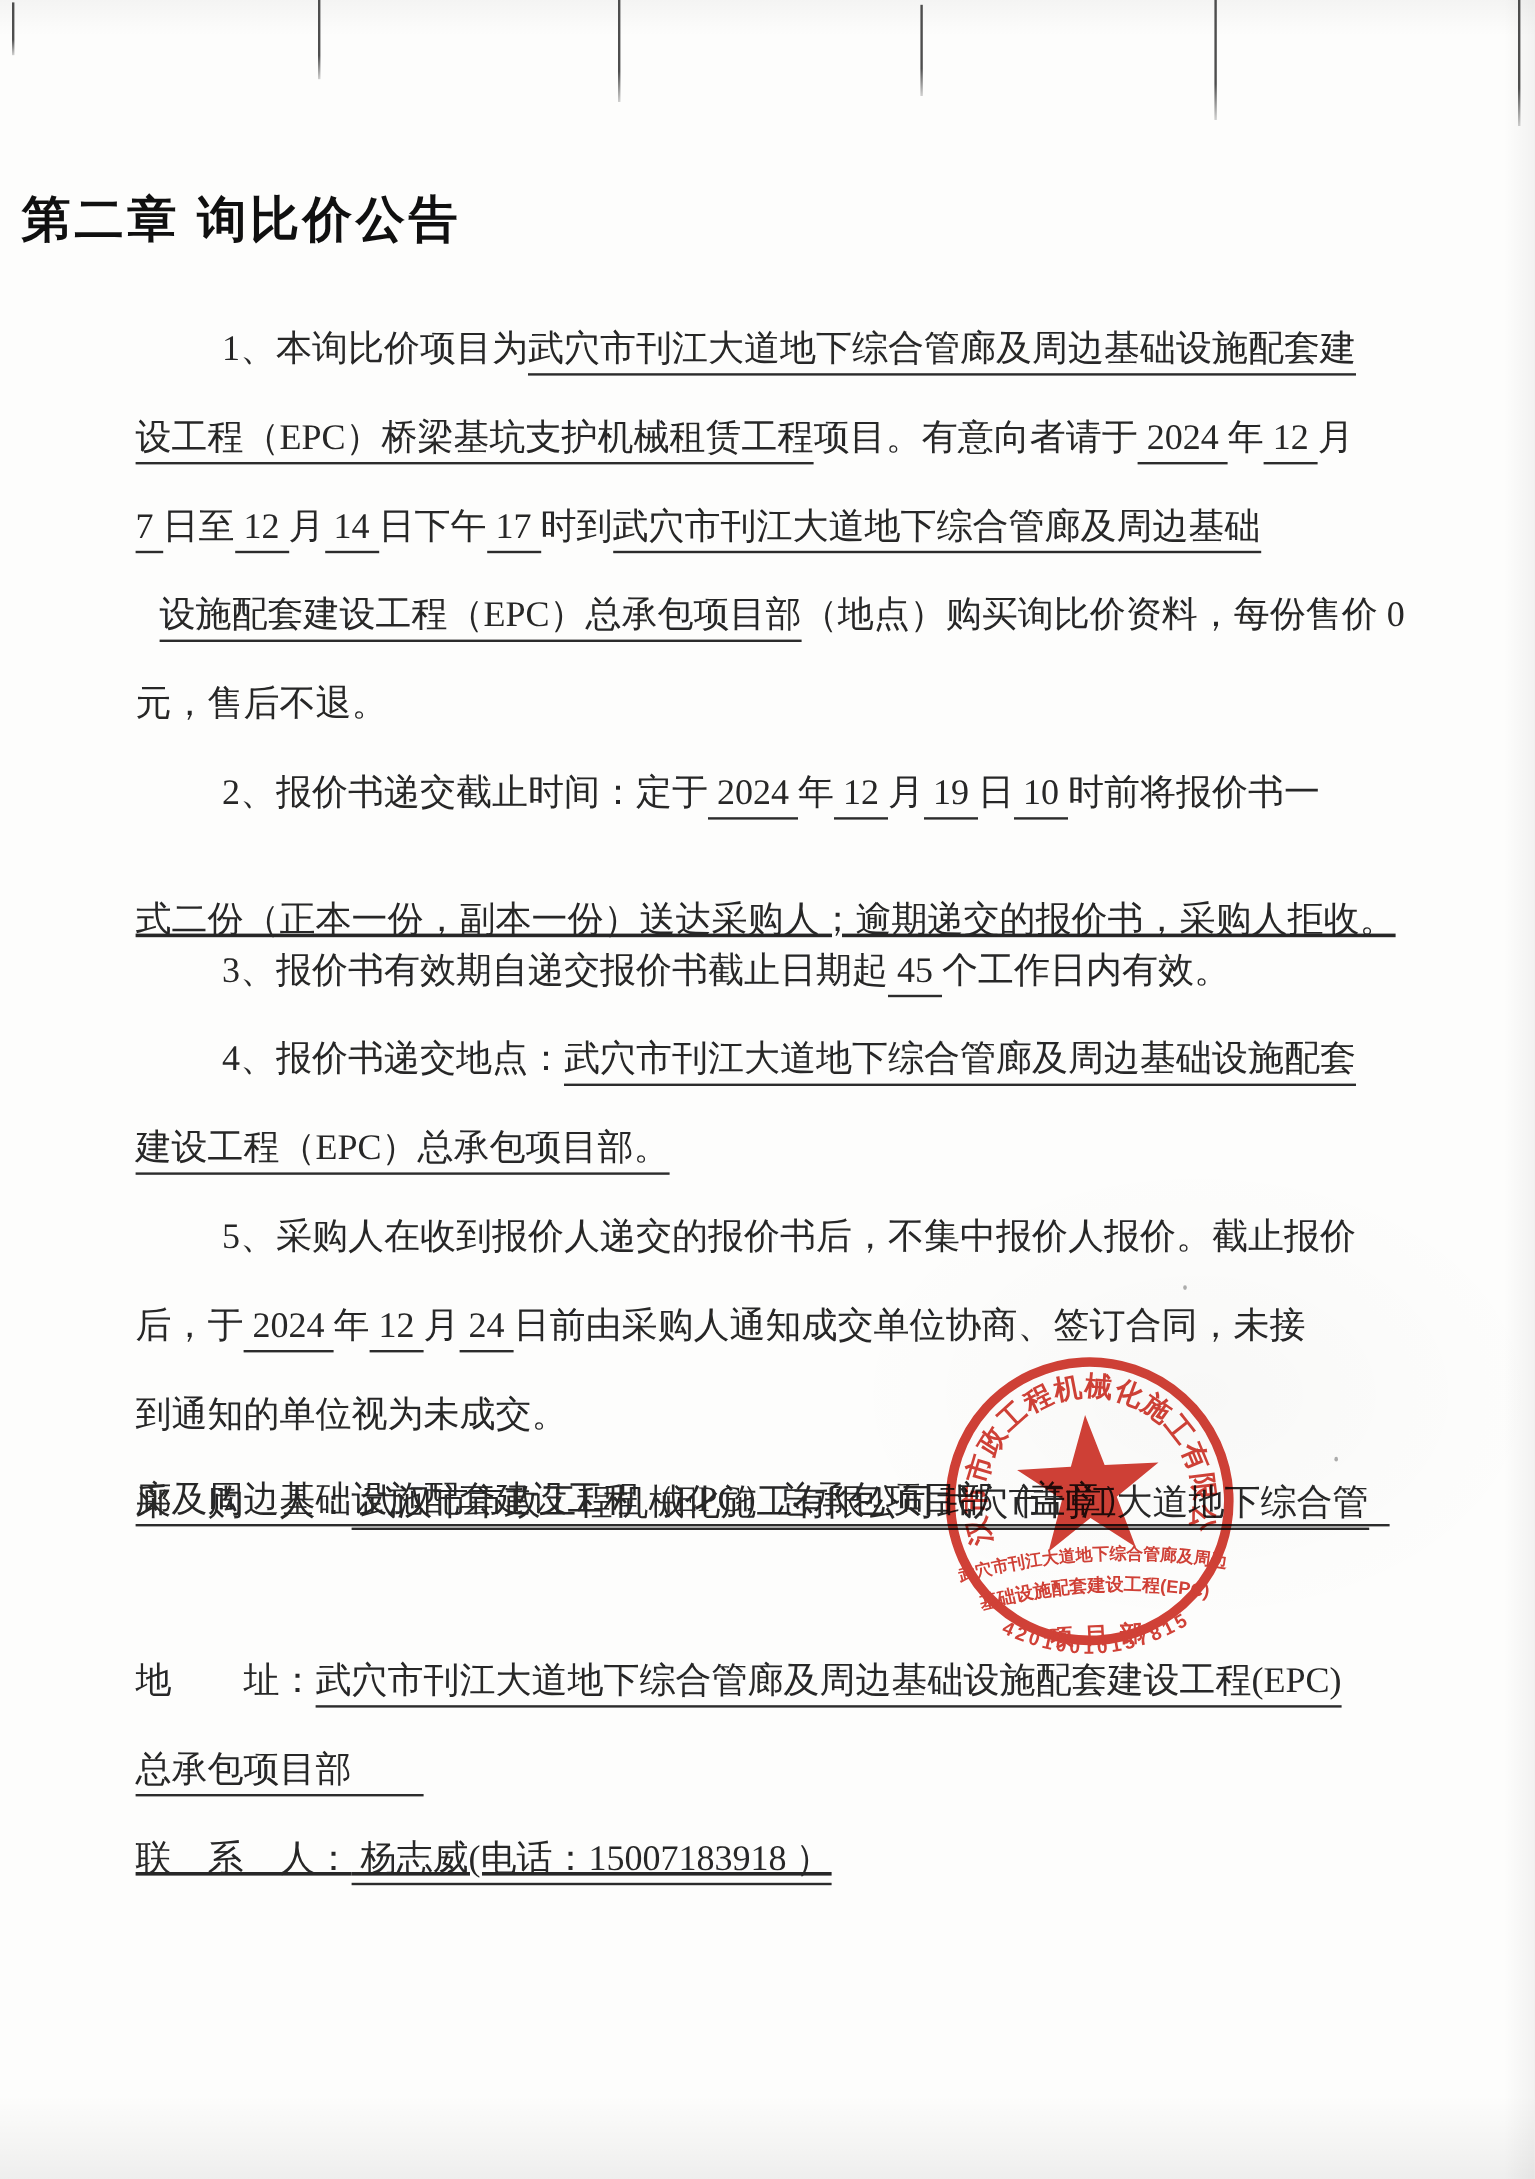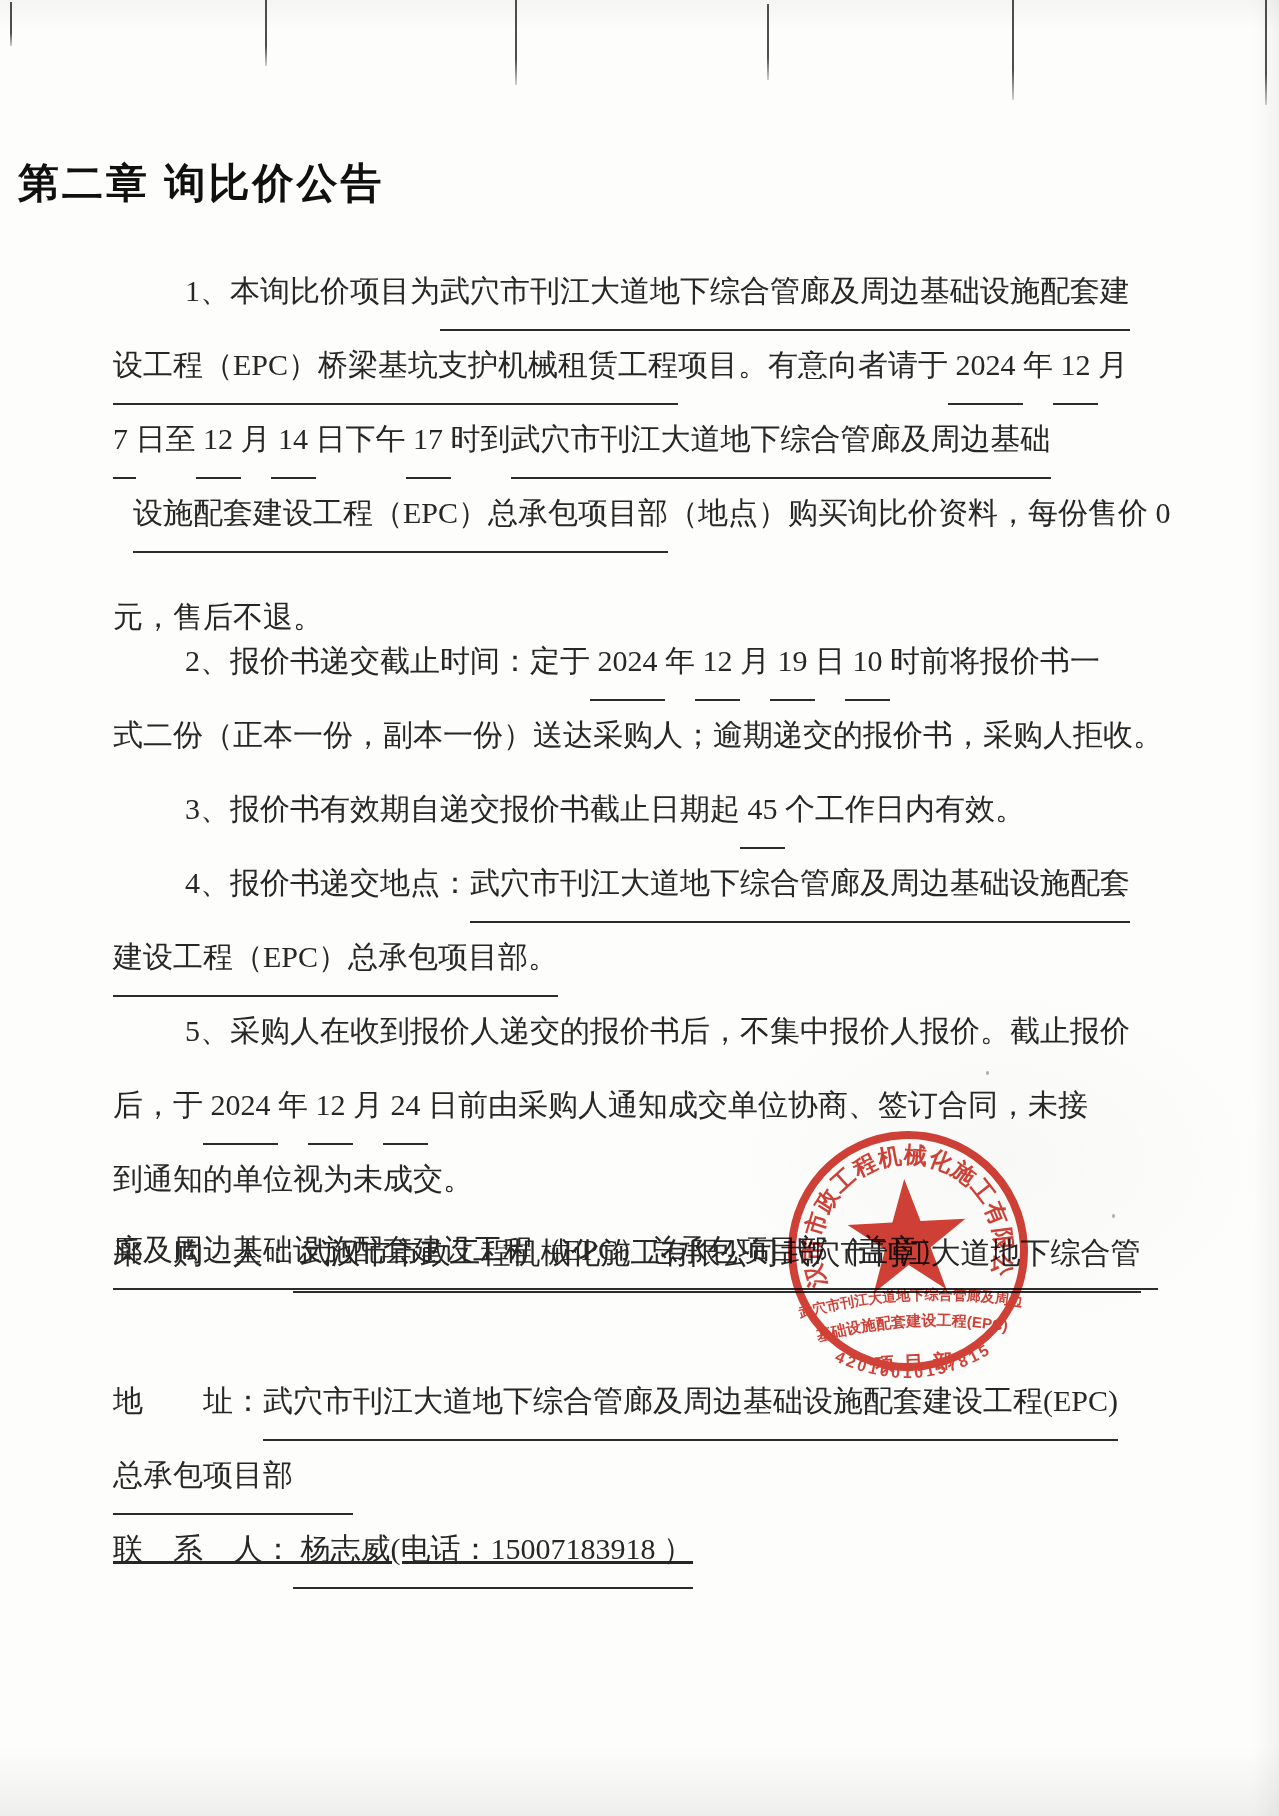--- a/index.html
+++ b/index.html
@@ -22,21 +22,21 @@
     position:absolute;left:0;top:138px;width:100%;
     margin:18px;text-align:left;
     font-family:"Liberation Sans","DejaVu Sans",sans-serif;
     font-weight:700;font-size:41px;letter-spacing:3px;color:#101010;
   }
   .doc-line{
     position:absolute;left:113px;height:42px;
     font-size:30px;line-height:38px;white-space:pre;color:#272727;
   }
   .seg{white-space:pre;}
-  .seg.u{border-bottom:2px solid #2c2c2c;padding-bottom:22px;}
+  .seg.u{border-bottom:2px solid #2c2c2c;padding-bottom:4px;}
   .tick{
     position:absolute;width:2px;background:linear-gradient(to bottom,#2f2f2f 70%,rgba(47,47,47,.25));
     opacity:.85;
   }
   .speck{position:absolute;width:3px;height:4px;background:#8a8a8a;border-radius:50%;opacity:.7;}
   .stamp{
     position:absolute;left:758px;top:1101px;width:300px;height:300px;
     mix-blend-mode:multiply;opacity:.93;
     transform:rotate(-3deg);
   }
@@ -66,23 +66,23 @@
       <div class="speck" style="left: 986px; top: 1071px;"></div>
     </div>
 
   <h1 class="title">第二章 询比价公告</h1>
 
   <div id="doc-lines">
       <div class="doc-line" style="top: 272px; padding-left: 72px;"><span class="seg">1、本询比价项目为</span><span class="seg u">武穴市刊江大道地下综合管廊及周边基础设施配套建</span></div>
       <div class="doc-line" style="top: 346px;"><span class="seg u">设工程（EPC）桥梁基坑支护机械租赁工程</span><span class="seg">项目。有意向者请于</span><span class="seg u"> 2024 </span><span class="seg">年</span><span class="seg u"> 12 </span><span class="seg">月</span></div>
       <div class="doc-line" style="top: 420px;"><span class="seg u">7 </span><span class="seg">日至</span><span class="seg u"> 12 </span><span class="seg">月</span><span class="seg u"> 14 </span><span class="seg">日下午</span><span class="seg u"> 17 </span><span class="seg">时到</span><span class="seg u">武穴市刊江大道地下综合管廊及周边基础</span></div>
       <div class="doc-line" style="top: 494px; margin-left: 20px;"><span class="seg u">设施配套建设工程（EPC）总承包项目部</span><span class="seg">（地点）购买询比价资料，每份售价 0</span></div>
-      <div class="doc-line" style="top: 568px; margin-top: 30px;"><span class="seg">元，售后不退。</span></div>
+      <div class="doc-line" style="top: 568px;"><span class="seg">元，售后不退。</span></div>
       <div class="doc-line" style="top: 642px; padding-left: 72px;"><span class="seg">2、报价书递交截止时间：定于</span><span class="seg u"> 2024 </span><span class="seg">年</span><span class="seg u"> 12 </span><span class="seg">月</span><span class="seg u"> 19 </span><span class="seg">日</span><span class="seg u"> 10 </span><span class="seg">时前将报价书一</span></div>
-      <div class="doc-line" style="top: 716px;"><span class="seg">式二份（正本一份，副本一份）送达采购人；逾期递交的报价书，采购人拒收。</span></div>
+      <div class="doc-line" style="top: 748px; text-decoration: underline;"><span class="seg">式二份（正本一份，副本一份）送达采购人；逾期递交的报价书，采购人拒收。</span></div>
       <div class="doc-line" style="top: 790px; padding-left: 72px;"><span class="seg">3、报价书有效期自递交报价书截止日期起</span><span class="seg u"> 45 </span><span class="seg">个工作日内有效。</span></div>
       <div class="doc-line" style="top: 864px; padding-left: 72px;"><span class="seg">4、报价书递交地点：</span><span class="seg u">武穴市刊江大道地下综合管廊及周边基础设施配套</span></div>
       <div class="doc-line" style="top: 938px;"><span class="seg u">建设工程（EPC）总承包项目部。</span></div>
       <div class="doc-line" style="top: 1012px; padding-left: 72px;"><span class="seg">5、采购人在收到报价人递交的报价书后，不集中报价人报价。截止报价</span></div>
       <div class="doc-line" style="top: 1086px;"><span class="seg">后，于</span><span class="seg u"> 2024 </span><span class="seg">年</span><span class="seg u"> 12 </span><span class="seg">月</span><span class="seg u"> 24 </span><span class="seg">日前由采购人通知成交单位协商、签订合同，未接</span></div>
       <div class="doc-line" style="top: 1160px;"><span class="seg">到通知的单位视为未成交。</span></div>
       <div class="doc-line" style="top: 1234px;"><span class="seg">采　购　人：</span><span class="seg u"> 武汉市市政工程机械化施工有限公司武穴市刊江大道地下综合管</span></div>
       <div class="doc-line" style="top: 1231px;"><span class="seg u">廊及周边基础设施配套建设工程（EPC）总承包项目部（盖章）　　　　　　　</span></div>
       <div class="doc-line" style="top: 1382px;"><span class="seg">地　　址：</span><span class="seg u">武穴市刊江大道地下综合管廊及周边基础设施配套建设工程(EPC)</span></div>
       <div class="doc-line" style="top: 1456px;"><span class="seg u">总承包项目部　　</span></div>

